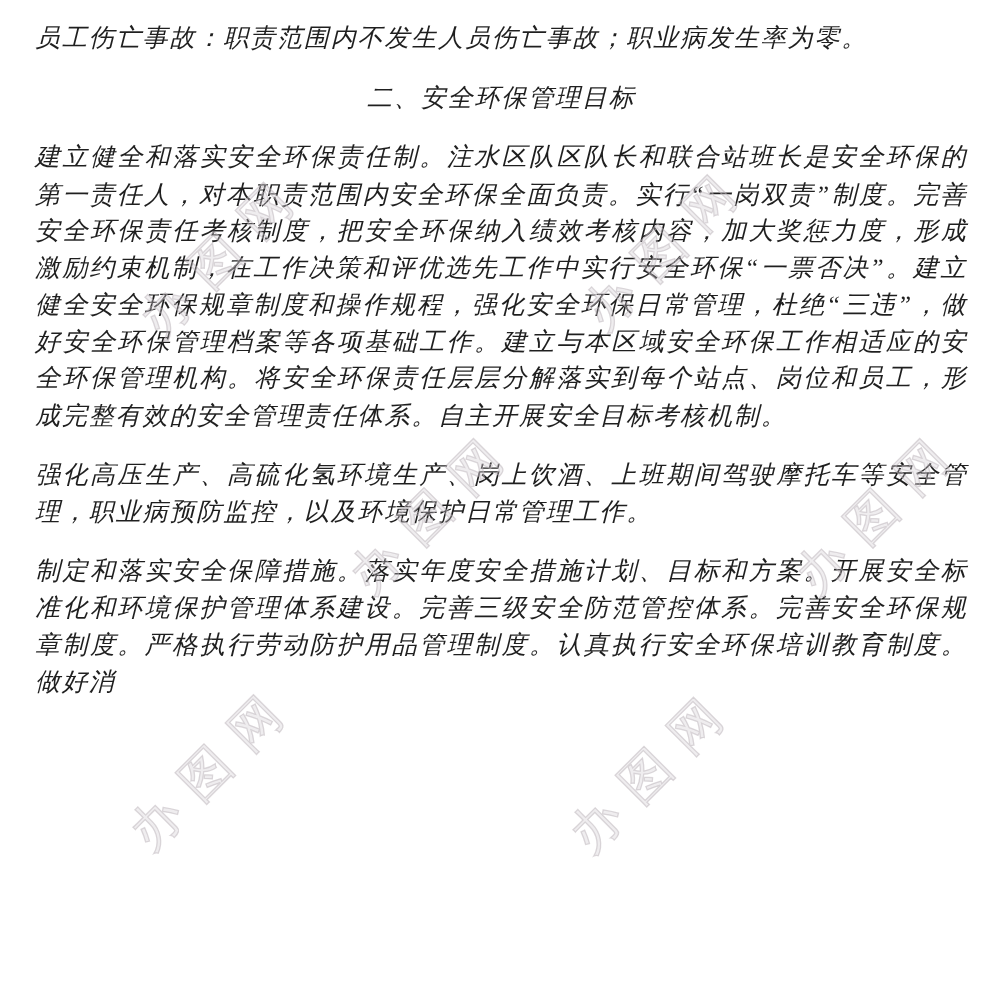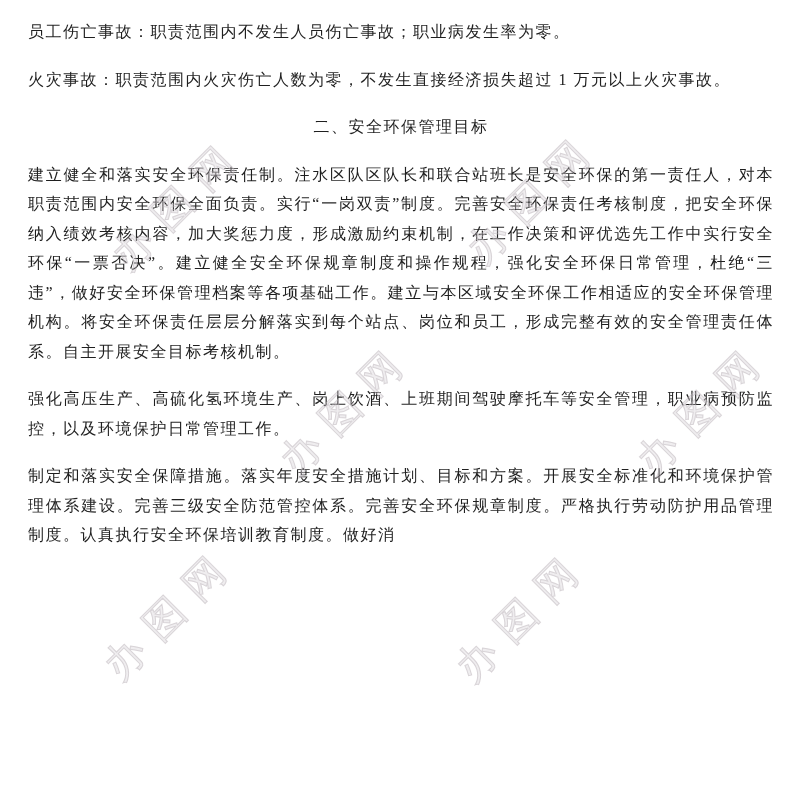--- a/index.html
+++ b/index.html
@@ -10,27 +10,28 @@
     position: relative;
   }
   .page {
     position: relative;
     width: 800px;
     height: 800px;
     padding: 17px 26px 0 28px;
     overflow: hidden;
   }
   .doc-text p {
-    font-size: 16px;
+    font-size: 20px;
     line-height: 29.5px;
     letter-spacing: 1.5px;
     color: #1f1f1f;
     text-align: justify;
     margin-bottom: 18px;
     word-break: break-all;
+    font-style: italic;
   }
   .doc-text p.heading {
     text-align: center;
   }
   
   .wm-layer {
     position: absolute;
     left: 0; top: 0;
     width: 800px; height: 800px;
     pointer-events: none;
@@ -57,20 +58,19 @@
       <div class="wm" style="left: 178px; top: 203px;">办图网</div>
       <div class="wm" style="left: 533px; top: 197px;">办图网</div>
       <div class="wm" style="left: 346px; top: 408px;">办图网</div>
       <div class="wm" style="left: 703px; top: 408px;">办图网</div>
       <div class="wm" style="left: 170px; top: 613px;">办图网</div>
       <div class="wm" style="left: 522px; top: 615px;">办图网</div>
     </div>
 
   <div class="doc-text">
     <p>员工伤亡事故：职责范围内不发生人员伤亡事故；职业病发生率为零。</p>
-    <p>火灾事故：职责范围内火灾伤亡人数为零，不发生直接经济损失超过 1 万元以上火灾事故。</p>
     <p class="heading">二、安全环保管理目标</p>
     <p>建立健全和落实安全环保责任制。注水区队区队长和联合站班长是安全环保的第一责任人，对本职责范围内安全环保全面负责。实行“一岗双责”制度。完善安全环保责任考核制度，把安全环保纳入绩效考核内容，加大奖惩力度，形成激励约束机制，在工作决策和评优选先工作中实行安全环保“一票否决”。建立健全安全环保规章制度和操作规程，强化安全环保日常管理，杜绝“三违”，做好安全环保管理档案等各项基础工作。建立与本区域安全环保工作相适应的安全环保管理机构。将安全环保责任层层分解落实到每个站点、岗位和员工，形成完整有效的安全管理责任体系。自主开展安全目标考核机制。</p>
     <p>强化高压生产、高硫化氢环境生产、岗上饮酒、上班期间驾驶摩托车等安全管理，职业病预防监控，以及环境保护日常管理工作。</p>
     <p>制定和落实安全保障措施。落实年度安全措施计划、目标和方案。开展安全标准化和环境保护管理体系建设。完善三级安全防范管控体系。完善安全环保规章制度。严格执行劳动防护用品管理制度。认真执行安全环保培训教育制度。做好消</p>
   </div>
 
 </div>
 
 </body></html>

